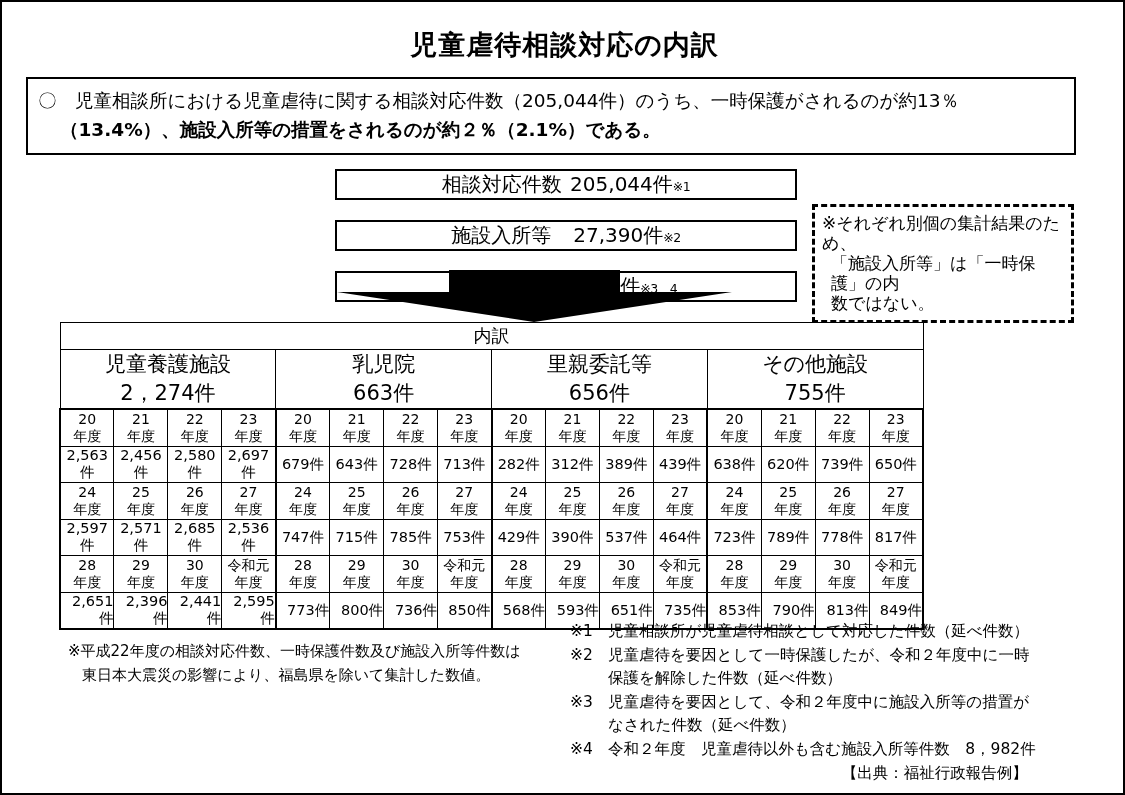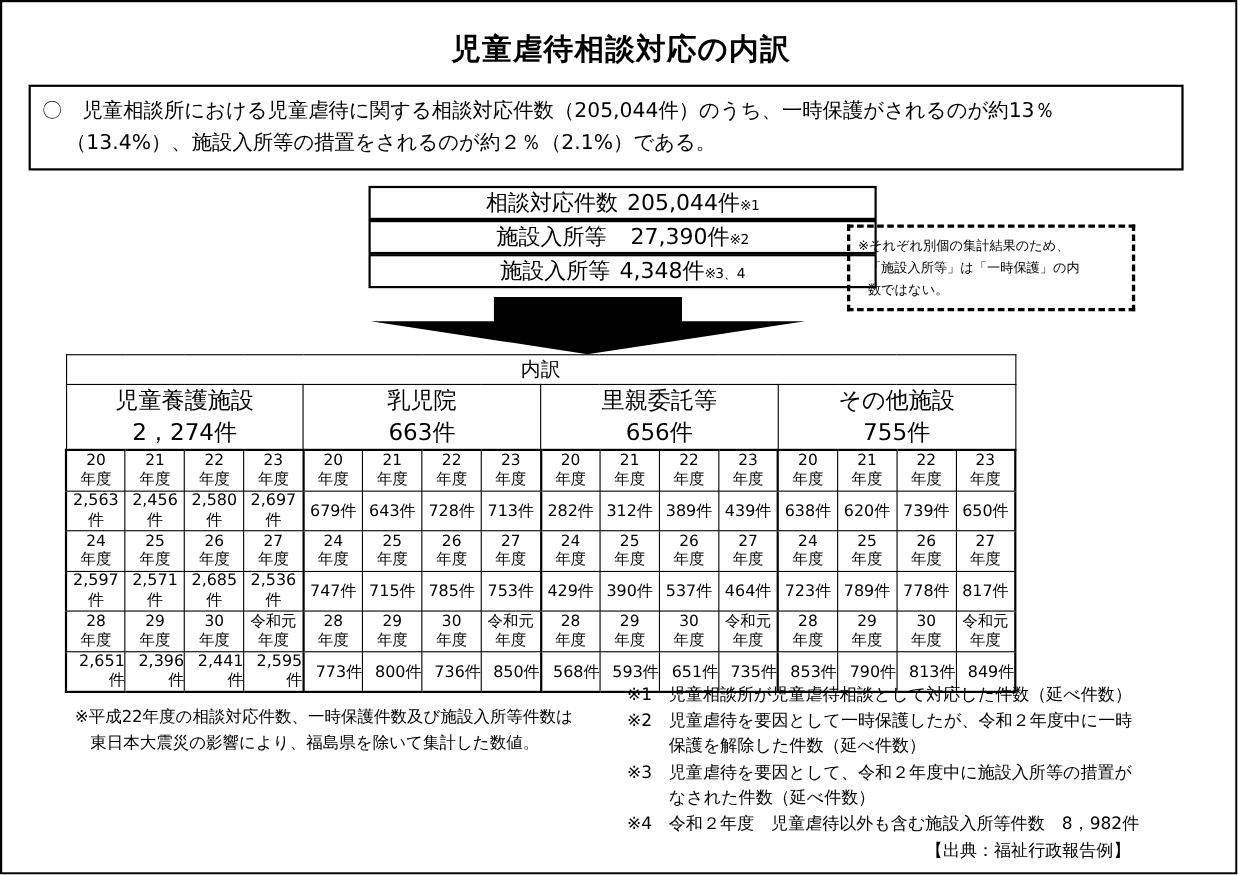--- a/index.html
+++ b/index.html
@@ -41,56 +41,56 @@
     width: 1050px;
     border: 2px solid #000000;
     box-sizing: border-box;
     padding: 7px 10px 9px 10px;
   }
   .intro-line {
     font-size: 18.5px;
     line-height: 29px;
     white-space: nowrap;
   }
-  .intro-line.second { padding-left: 22px; }
+  .intro-line.second { padding-left: 22px; font-weight: bold; }
 
   
   .summary {
     position: absolute;
     left: 333px;
     top: 167px;
     width: 462px;
   }
   .sum-box {
     border: 2px solid #000000;
     box-sizing: border-box;
     height: 31px;
-    margin-bottom: 0;
+    margin-bottom: 20px;
     text-align: center;
     font-size: 20px;
     line-height: 27px;
     white-space: nowrap;
   }
   .sum-box .sup {
     font-size: 12.5px;
     vertical-align: baseline;
     letter-spacing: -0.5px;
   }
   .sum-gap { letter-spacing: 2px; }
 
   
   .dashed-note {
     position: absolute;
-    left: 768px;
+    left: 810px;
     top: 202px;
     width: 262px;
     border: 3px dashed #000000;
     box-sizing: border-box;
     padding: 6px 7px 7px 7px;
-    font-size: 12px;
+    font-size: 17px;
     line-height: 20px;
   }
   .dashed-note .ln2 { padding-left: 9px; }
   .dashed-note .ln3 { padding-left: 9px; }
 
   
   .arrow {
     position: absolute;
     left: 335px;
     top: 268px;

